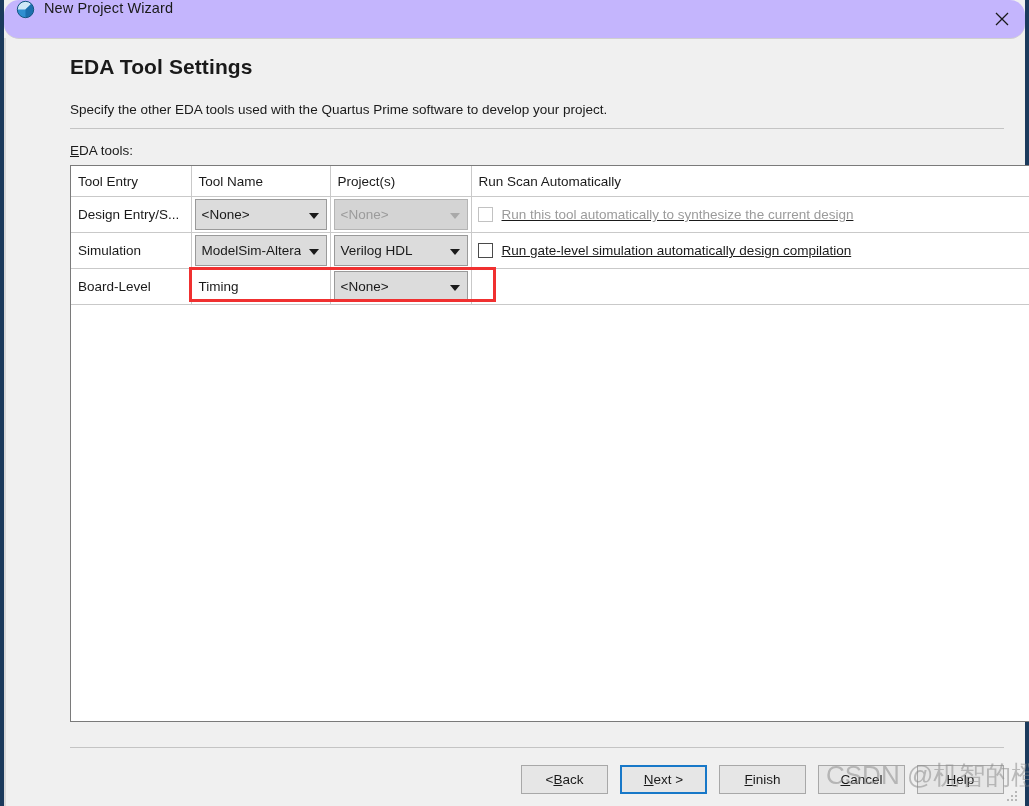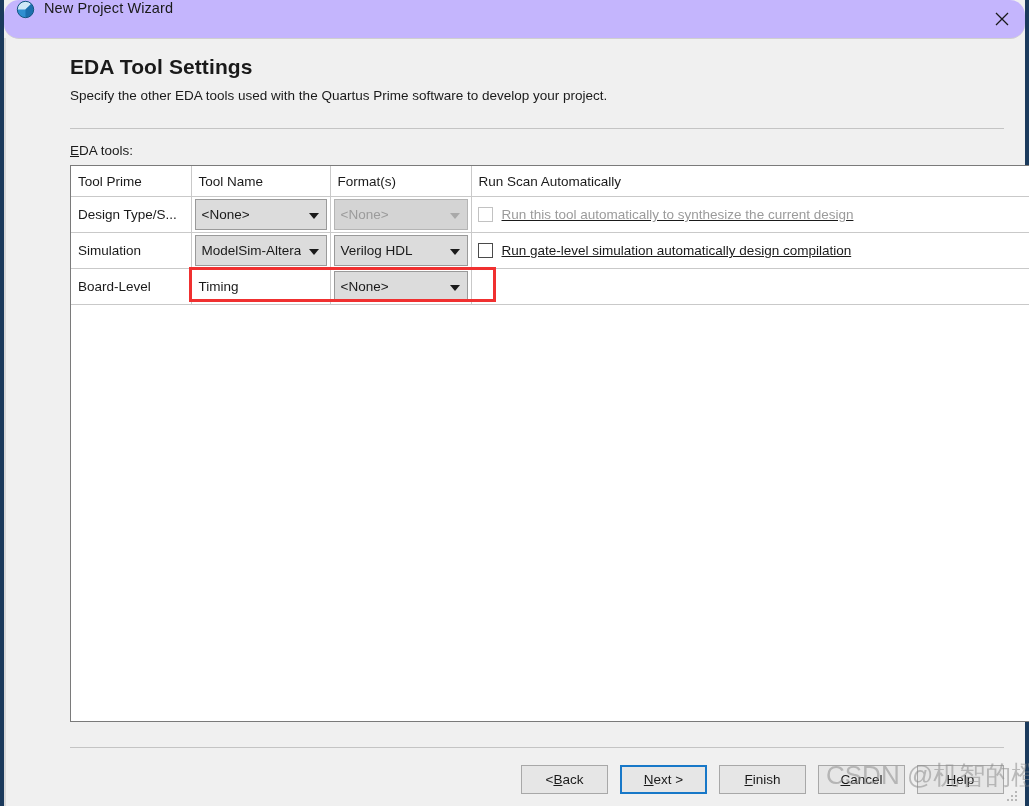--- a/index.html
+++ b/index.html
@@ -54,21 +54,21 @@
     position: absolute; left: 6px; top: 39px; right: 4px; bottom: 0;
     background: #f0f0f0;
     margin-left: 44px;
   }
   .heading {
     position: absolute; left: 20px; top: 16px;
     font-size: 21px; font-weight: bold; color: #1a1a1a;
     letter-spacing: .1px;
   }
   .subtitle {
-    position: absolute; left: 20px; top: 49px;
+    position: absolute; left: 20px; top: 63px;
     font-size: 13.5px; color: #1a1a1a;
   }
   .hrule {
     position: absolute; left: 20px; right: 21px; top: 89px;
     height: 1px; background: #c4c4c4;
   }
   .field-label {
     position: absolute; left: 20px; top: 104px;
     font-size: 13.5px; color: #1a1a1a;
   }
@@ -256,38 +256,38 @@
       <table class="eda">
         <colgroup>
           <col class="c-type">
             <col class="c-name">
             <col class="c-fmt">
             <col class="c-run">
         </colgroup>
         <thead>
           <tr>
             <th>
-                <div class="cell-pad">Tool Prime</div>
+                <div class="cell-pad">Tool Entry</div>
               </th>
             <th>
                 <div class="cell-pad">Tool Name</div>
               </th>
             <th>
-                <div class="cell-pad">Format(s)</div>
+                <div class="cell-pad">Project(s)</div>
               </th>
             <th>
                 <div class="cell-pad">Run Scan Automatically</div>
               </th>
           </tr>
         </thead>
         <tbody>
 
           <tr>
             <td>
-                <div class="cell-pad">Design Type/S...</div>
+                <div class="cell-pad">Design Entry/S...</div>
               </td>
             <td>
               <div class="combo">
                 <span class="combo-text">&lt;None&gt;</span>
                 <span class="arrow"></span>
               </div>
             </td>
             <td>
               <div class="combo disabled">
                 <span class="combo-text">&lt;None&gt;</span>

